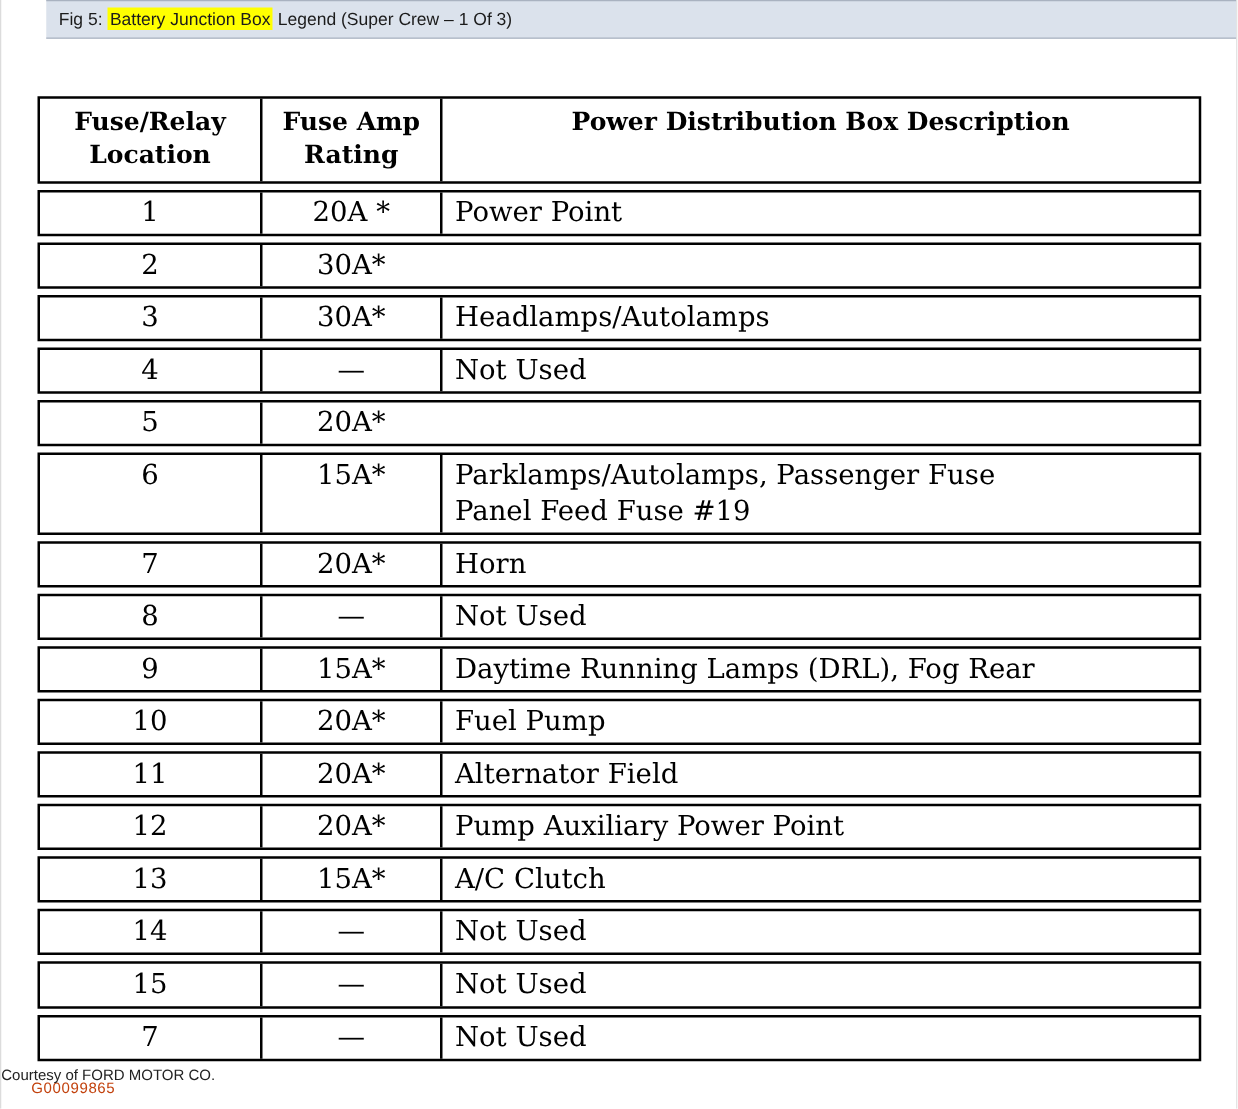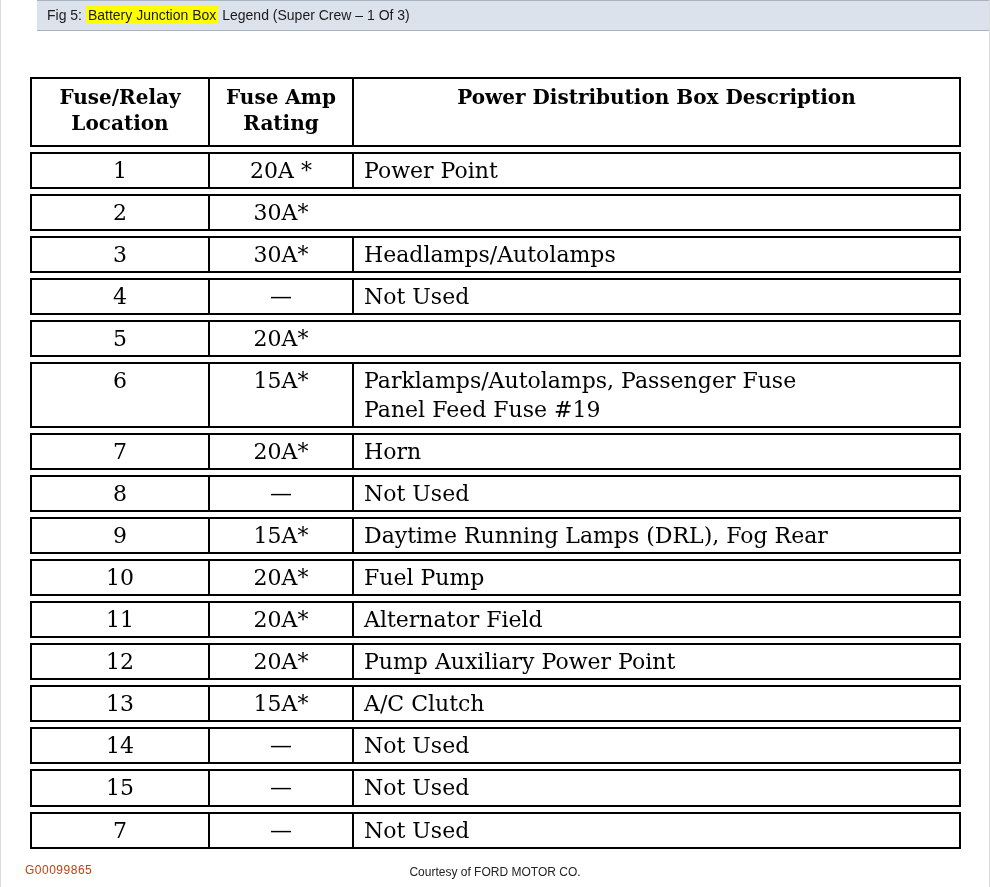--- a/index.html
+++ b/index.html
@@ -82,22 +82,22 @@
     margin: 14px 0 0 24px;
     font-family: "Liberation Sans", sans-serif;
     font-size: 12px;
     color: #c2410c;
     letter-spacing: 0.5px;
   }
   .courtesy {
     position: absolute;
     left: 0;
     right: 0;
-    bottom: 8px;
-    text-align: center;
+    bottom: 20px;
+    text-align: left;
     font-family: "Liberation Sans", sans-serif;
     font-size: 12px;
     color: #222222;
   }
 </style>
 </head>
 <body>
 
 <div class="page">
 

